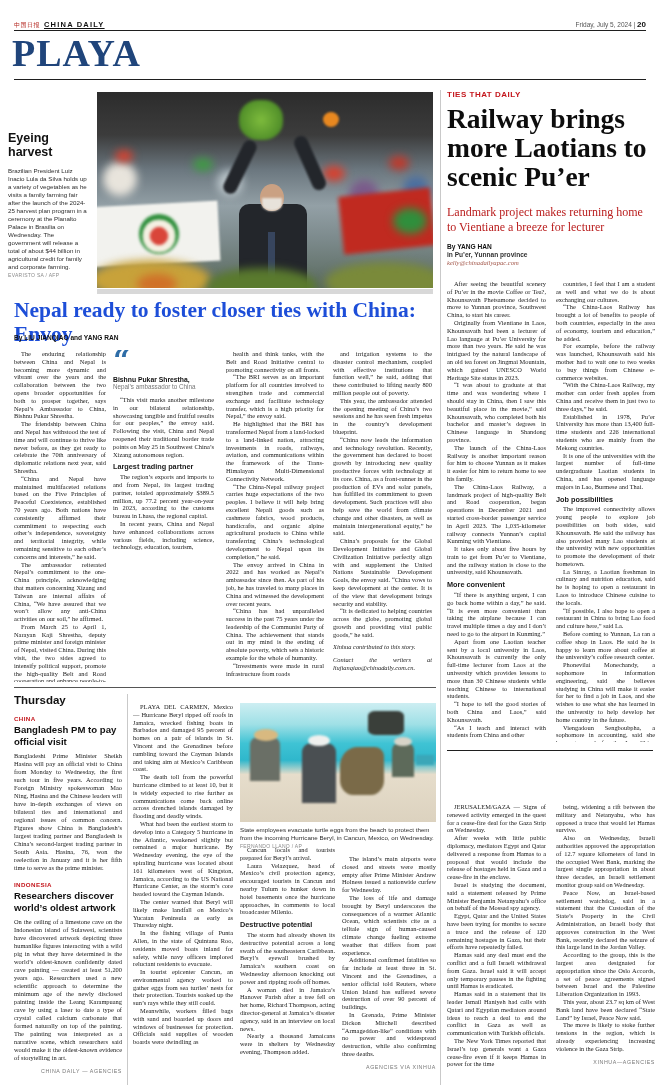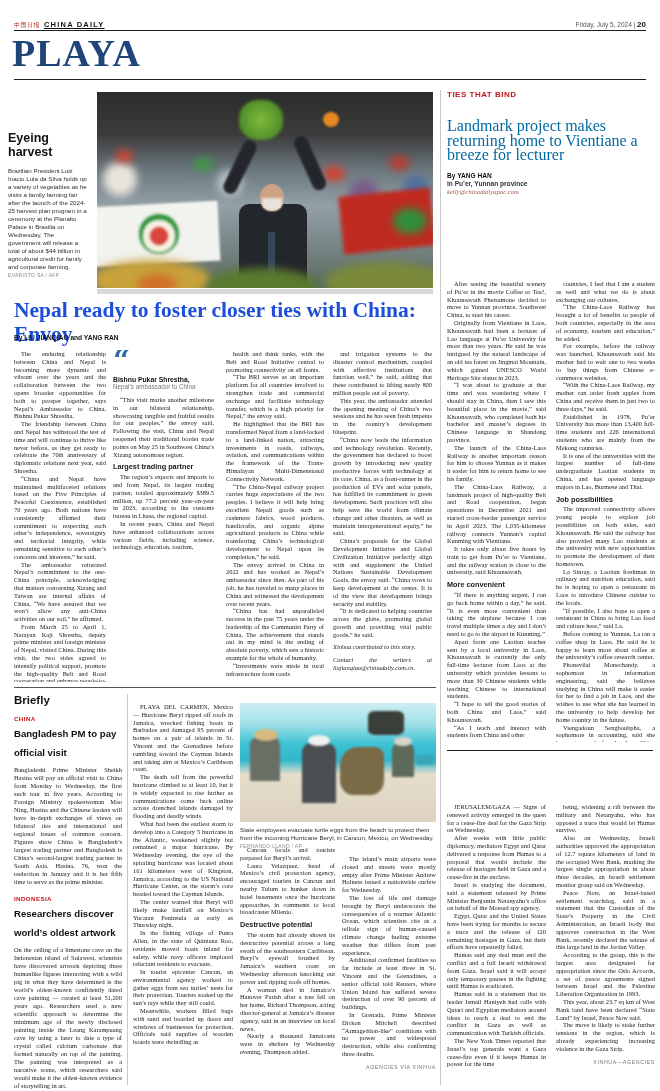--- a/index.html
+++ b/index.html
@@ -45,21 +45,21 @@
   .mp-beard{position:absolute;left:165px;top:106px;width:20px;height:13px;border-radius:0 0 50% 50%;background:#e7e2da;filter:blur(.8px);}
   .mp-tie{position:absolute;left:171px;top:140px;width:7px;height:48px;background:#37455e;filter:blur(.6px);}
   .mp-lettuce{position:absolute;left:142px;top:8px;width:44px;height:40px;border-radius:45%;background:radial-gradient(circle,#7dbb3c,#3f7d22);filter:blur(1.4px);}
   .mp-orange{position:absolute;left:226px;top:20px;width:16px;height:15px;border-radius:50%;background:#e88820;filter:blur(.8px);}
   .mp-strip{left:97px;top:289px;width:336px;height:5px;background:#d8d8d8;}
 
   
   .railway-head{left:447px;top:90px;width:208px;}
   .kicker{font-family:"Liberation Sans",sans-serif;font-weight:bold;font-size:8px;letter-spacing:.5px;color:#c4161c;}
   .railway-head h1{margin:5px 0 0 0;font-size:27.5px;line-height:29px;font-weight:bold;color:#0d0d0d;}
-  .railway-sub{margin-top:20px;font-size:16px;line-height:14.5px;color:#0369a1;}
+  .railway-sub{margin-top:14px;font-size:12px;line-height:14.5px;color:#b91c1c;}
   .rw-byline{margin-top:9px;font-family:"Liberation Sans",sans-serif;font-size:6.6px;line-height:8px;}
   .rw-byline .by{font-weight:bold;color:#111;}
   .rw-byline .dl{font-weight:bold;color:#333;}
   .rw-byline .em{font-style:italic;color:#a3574a;font-family:"Liberation Serif",serif;}
   .rw-col1{left:447px;top:280px;width:99px;height:462px;}
   .rw-col2{left:556px;top:280px;width:99px;height:462px;}
 
   
   .nepal-headline{left:14px;top:298px;width:424px;margin:0;font-size:21.5px;line-height:24px;font-weight:bold;color:#1d4ed8;}
   .nepal-byline{left:14px;top:334px;font-family:"Liberation Sans",sans-serif;font-weight:bold;font-size:6.6px;color:#111;}
@@ -77,21 +77,21 @@
   .pt-shirt{position:absolute;left:18px;top:33px;width:8px;height:12px;background:#f1f1f1;clip-path:polygon(0 0,100% 0,50% 100%);}
   .qattr{margin-top:4px;font-family:"Liberation Sans",sans-serif;}
   .qattr .nm{font-weight:bold;font-size:6.8px;color:#111;}
   .qattr .tl{font-size:6.3px;color:#777;}
   .np-quote .colbody{margin-top:6px;}
 
   
   .briefly{left:14px;top:694px;width:108px;}
   .briefly h2{margin:0;font-family:"Liberation Sans",sans-serif;font-weight:bold;font-size:11.5px;color:#111;}
   .brief-label{margin-top:9px;font-family:"Liberation Sans",sans-serif;font-weight:bold;font-size:6.2px;color:#c4161c;letter-spacing:.4px;}
-  .brief-title{margin-top:2px;font-family:"Liberation Sans",sans-serif;font-weight:bold;font-size:9.6px;line-height:19px;color:#111;}
+  .brief-title{margin-top:2px;font-family:"Liberation Sans",sans-serif;font-weight:bold;font-size:9.6px;line-height:12px;color:#111;}
   .brief-body{margin-top:4px;font-size:6.4px;line-height:8px;text-align:justify;}
 
   
   .hur-headline{left:133px;top:681px;width:304px;margin:0;font-size:16.8px;line-height:18px;font-weight:bold;color:#0d0d0d;}
   .hur-col1{left:133px;top:703px;width:100px;height:382px;}
   .hur-photo{left:240px;top:703px;width:196px;height:119px;overflow:hidden;background:#49c2cf;}
   .hp-sky{position:absolute;inset:0;background:linear-gradient(#cdeef2 0%,#9fe0e6 18%,#3fc3d4 34%,#2fb7cc 48%,#e6ddcb 60%,#dcd2bf 100%);}
   .hp-shape{position:absolute;filter:blur(1px);}
   .hur-caption{left:240px;top:826px;width:196px;font-family:"Liberation Sans",sans-serif;font-size:6.2px;line-height:8px;color:#2d2d2d;}
   .hur-caption .credit{font-size:5px;color:#8a8a8a;letter-spacing:.3px;}
@@ -153,21 +153,22 @@
     <div class="blob" style="left:110px;top:176px;width:110px;height:36px;background:#5a7a2e;"></div>
     <div class="blob" style="left:228px;top:170px;width:120px;height:40px;background:#7a8a3a;"></div>
     <div class="blob" style="left:40px;top:182px;width:40px;height:20px;background:#d07028;"></div>
   </div>
   <div class="abs mp-strip"></div>
 
   <div class="vrule" style="left:440px;top:90px;height:995px;"></div>
   <div class="vrule" style="left:127px;top:694px;height:391px;"></div>
 
   <div class="abs railway-head">
-    <div class="kicker">TIES THAT BIND</div>
+    <div class="kicker">TIES THAT DAILY</div>
+    <h1>Railway brings more Laotians to scenic Pu’er</h1>
     <div class="railway-sub">Landmark project makes returning home to Vientiane a breeze for lecturer</div>
     <div class="rw-byline">
       <div class="by">By YANG HAN</div>
       <div class="dl">in Pu’er, Yunnan province</div>
       <div class="em">kelly@chinadailyapac.com</div>
     </div>
   </div>
   <div class="abs colbody rw-col2">
       <p>countries, I feel that I am a student as well and what we do is about exchanging our cultures.</p>
       <p>“The China-Laos Railway has brought a lot of benefits to people of both countries, especially in the area of economy, tourism and education,” he added.</p>
@@ -236,21 +237,21 @@
       <p>“China now leads the information and technology revolution. Recently, the government has declared to boost growth by introducing new quality productive forces with technology at its core. China, as a front-runner in the production of EVs and solar panels, has fulfilled its commitment to green development. Such practices will also help save the world from climate change and other disasters, as well as maintain intergenerational equity,” he said.</p>
       <p>China’s proposals for the Global Development Initiative and Global Civilization Initiative perfectly align with and supplement the United Nations Sustainable Development Goals, the envoy said. “China vows to keep development at the center. It is of the view that development brings security and stability.</p>
       <p>“It is dedicated to helping countries across the globe, promoting global growth and providing vital public goods,” he said.</p>
       <p class="italic-note">Xinhua contributed to this story.</p>
       <p class="italic-note">Contact the writers at liujianqiao@chinadaily.com.cn.</p>
     </div>
 
   <div class="rule" style="left:14px;top:687px;width:422px;background:#555;"></div>
 
   <div class="abs briefly">
-    <h2>Briefly</h2>
+    <h2>Thursday</h2>
     <div>
       <div class="brief-label">CHINA</div>
       <div class="brief-title">Bangladesh PM to pay official visit</div>
       <div class="brief-body">Bangladeshi Prime Minister Sheikh Hasina will pay an official visit to China from Monday to Wednesday, the first such tour in five years. According to Foreign Ministry spokeswoman Mao Ning, Hasina and the Chinese leaders will have in-depth exchanges of views on bilateral ties and international and regional issues of common concern. Figures show China is Bangladesh’s largest trading partner and Bangladesh is China’s second-largest trading partner in South Asia. Hasina, 76, won the reelection in January and it is her fifth time to serve as the prime minister.</div>
     </div>
     <div>
       <div class="brief-label">INDONESIA</div>
       <div class="brief-title">Researchers discover world’s oldest artwork</div>
       <div class="brief-body">On the ceiling of a limestone cave on the Indonesian island of Sulawesi, scientists have discovered artwork depicting three humanlike figures interacting with a wild pig in what they have determined is the world’s oldest-known confidently dated cave painting — created at least 51,200 years ago. Researchers used a new scientific approach to determine the minimum age of the newly disclosed painting inside the Leang Karampuang cave by using a laser to date a type of crystal called calcium carbonate that formed naturally on top of the painting. The painting was interpreted as a narrative scene, which researchers said would make it the oldest-known evidence of storytelling in art.</div>
     </div>

